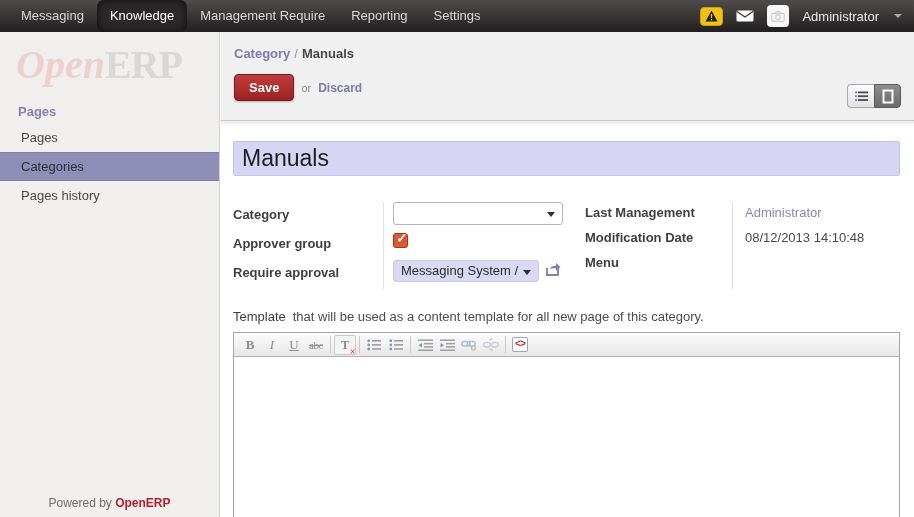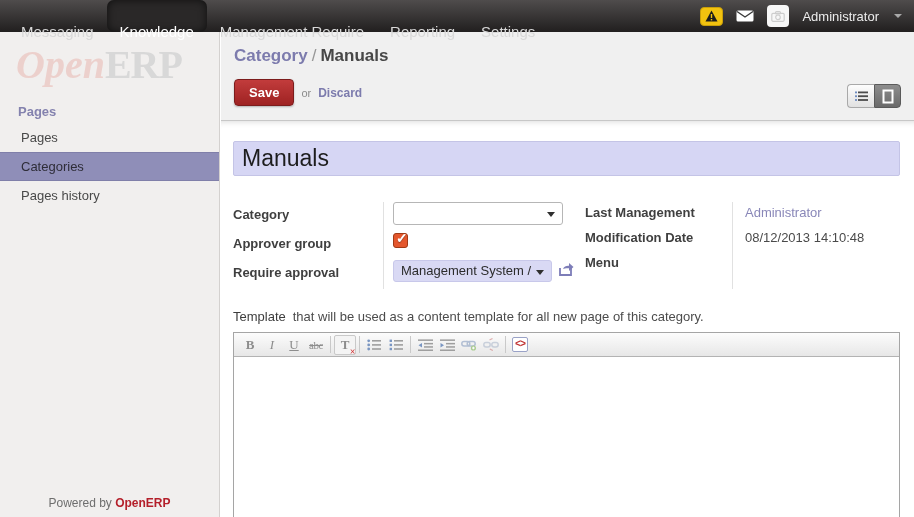--- a/index.html
+++ b/index.html
@@ -3,21 +3,21 @@
 <meta charset="utf-8">
 <style>
   * { box-sizing: border-box; margin: 0; padding: 0; }
   html,body { width:914px; height:517px; }
   body { font-family:"Liberation Sans",sans-serif; background:#fff; overflow:hidden; position:relative; }
 
   
   .topbar { position:absolute; top:0; left:0; width:914px; height:32px;
     background:linear-gradient(#4f4c4c,#211f1f); display:flex; align-items:stretch; z-index:10; }
   .topnav { display:flex; padding-left:8px; }
-  .nav-item { line-height:32px; padding:16px 13px; color:#d9d9d9; font-size:15px; cursor:pointer; white-space:nowrap; }
+  .nav-item { line-height:32px; padding:0 13px; color:#d9d9d9; font-size:13px; cursor:pointer; white-space:nowrap; }
   .nav-item.active { background:#2a2828; box-shadow:inset 0 0 8px rgba(0,0,0,.65); color:#fff;border-radius:7px; }
   .nav-right { margin-left:auto; display:flex; align-items:center; gap:13px; padding-right:12px; }
   .warn-badge { width:23px; height:19px; background:#f2c20f; border:1px solid #c99f09; border-radius:4px;
     display:flex; align-items:center; justify-content:center; cursor:pointer; }
   .mail-btn { display:flex; align-items:center; cursor:pointer; }
   .avatar { width:22px; height:22px; background:#f7f7f7; border-radius:4px; display:flex; align-items:center; justify-content:center; cursor:pointer; }
   .user-name { color:#ececec; font-size:13px; cursor:pointer; }
   .caret { width:0; height:0; border-left:4px solid transparent; border-right:4px solid transparent; border-top:4px solid #a9a9a9; margin-left:2px; cursor:pointer; }
 
   
@@ -28,21 +28,21 @@
   .side-section { margin:16px 0 4px 18px; color:#8482ae; font-weight:bold; font-size:13px; }
   .side-item { padding:7px 0 7px 21px; font-size:13px; color:#494949; cursor:pointer; }
   .side-item.selected { background:#8f8eb8; border-top:1px solid #807fa9; border-bottom:1px solid #807fa9;
     padding-top:6px; padding-bottom:6px; color:#2e2d38; }
   .powered { position:absolute; bottom:7px; width:100%; text-align:center; font-size:12px; color:#6e6e6e; }
   .powered-brand { color:#b41f2a; font-weight:bold; }
 
   
   .main { position:absolute; top:32px; left:221px; right:0; bottom:0; background:#fff; overflow:hidden; }
   .main-header { height:89px; background:#f0f0f0; border-bottom:1px solid #c7c7c7; position:relative; }
-  .breadcrumb { padding:14px 0 0 13px; font-size:17px; font-weight:bold; }
+  .breadcrumb { padding:14px 0 0 13px; font-size:13px; font-weight:bold; }
   .bc-parent { color:#7c7bad; cursor:pointer; }
   .bc-sep { color:#979797; font-weight:normal; padding:0 4px; }
   .bc-current { color:#474747; }
   .actions { margin:13px 0 0 13px; display:flex; align-items:center; }
   .save-btn { background:linear-gradient(#c23c3c,#9e2222); border:1px solid #7c1c1c; color:#fff; font-weight:bold;
     font-size:13px; padding:5px 14px; border-radius:4px; cursor:pointer; box-shadow:0 1px 2px rgba(0,0,0,.25); }
   .or-label { color:#8b8b8b; font-size:11px; margin:0 7px; }
   .discard-link { color:#7c7bad; font-weight:bold; font-size:12px; cursor:pointer; }
   .view-switch { position:absolute; right:13px; top:52px; display:flex; }
   .vs-btn { width:27px; height:24px; border:1px solid #a9a9a9; background:linear-gradient(#fdfdfd,#e1e1e1);
@@ -197,21 +197,21 @@
           <div class="val">
             <div class="select-box">
               <span></span>
             </div>
           </div>
           <div class="val">
             <div class="checkbox"></div>
           </div>
           <div class="val">
             <div class="select-lav">
-              <span>Management System / </span>
+              <span>Messaging System / </span>
             </div>
             <span class="ext-link">
               <svg width="16" height="15" viewBox="0 0 16 15">
                   <path d="M2 6 L2 13 L13 13 L13 6" fill="none" stroke="#7d7db8" stroke-width="1.8"></path>
                   <path d="M5 7 C6 4.5 8.5 3.5 11 3.8 L11 1 L15.5 5 L11 9 L11 6.3 C9 6 6.5 6.3 5 7 Z" fill="#7d7db8"></path>
                 </svg>
             </span>
           </div>
         </div>
       </div>

